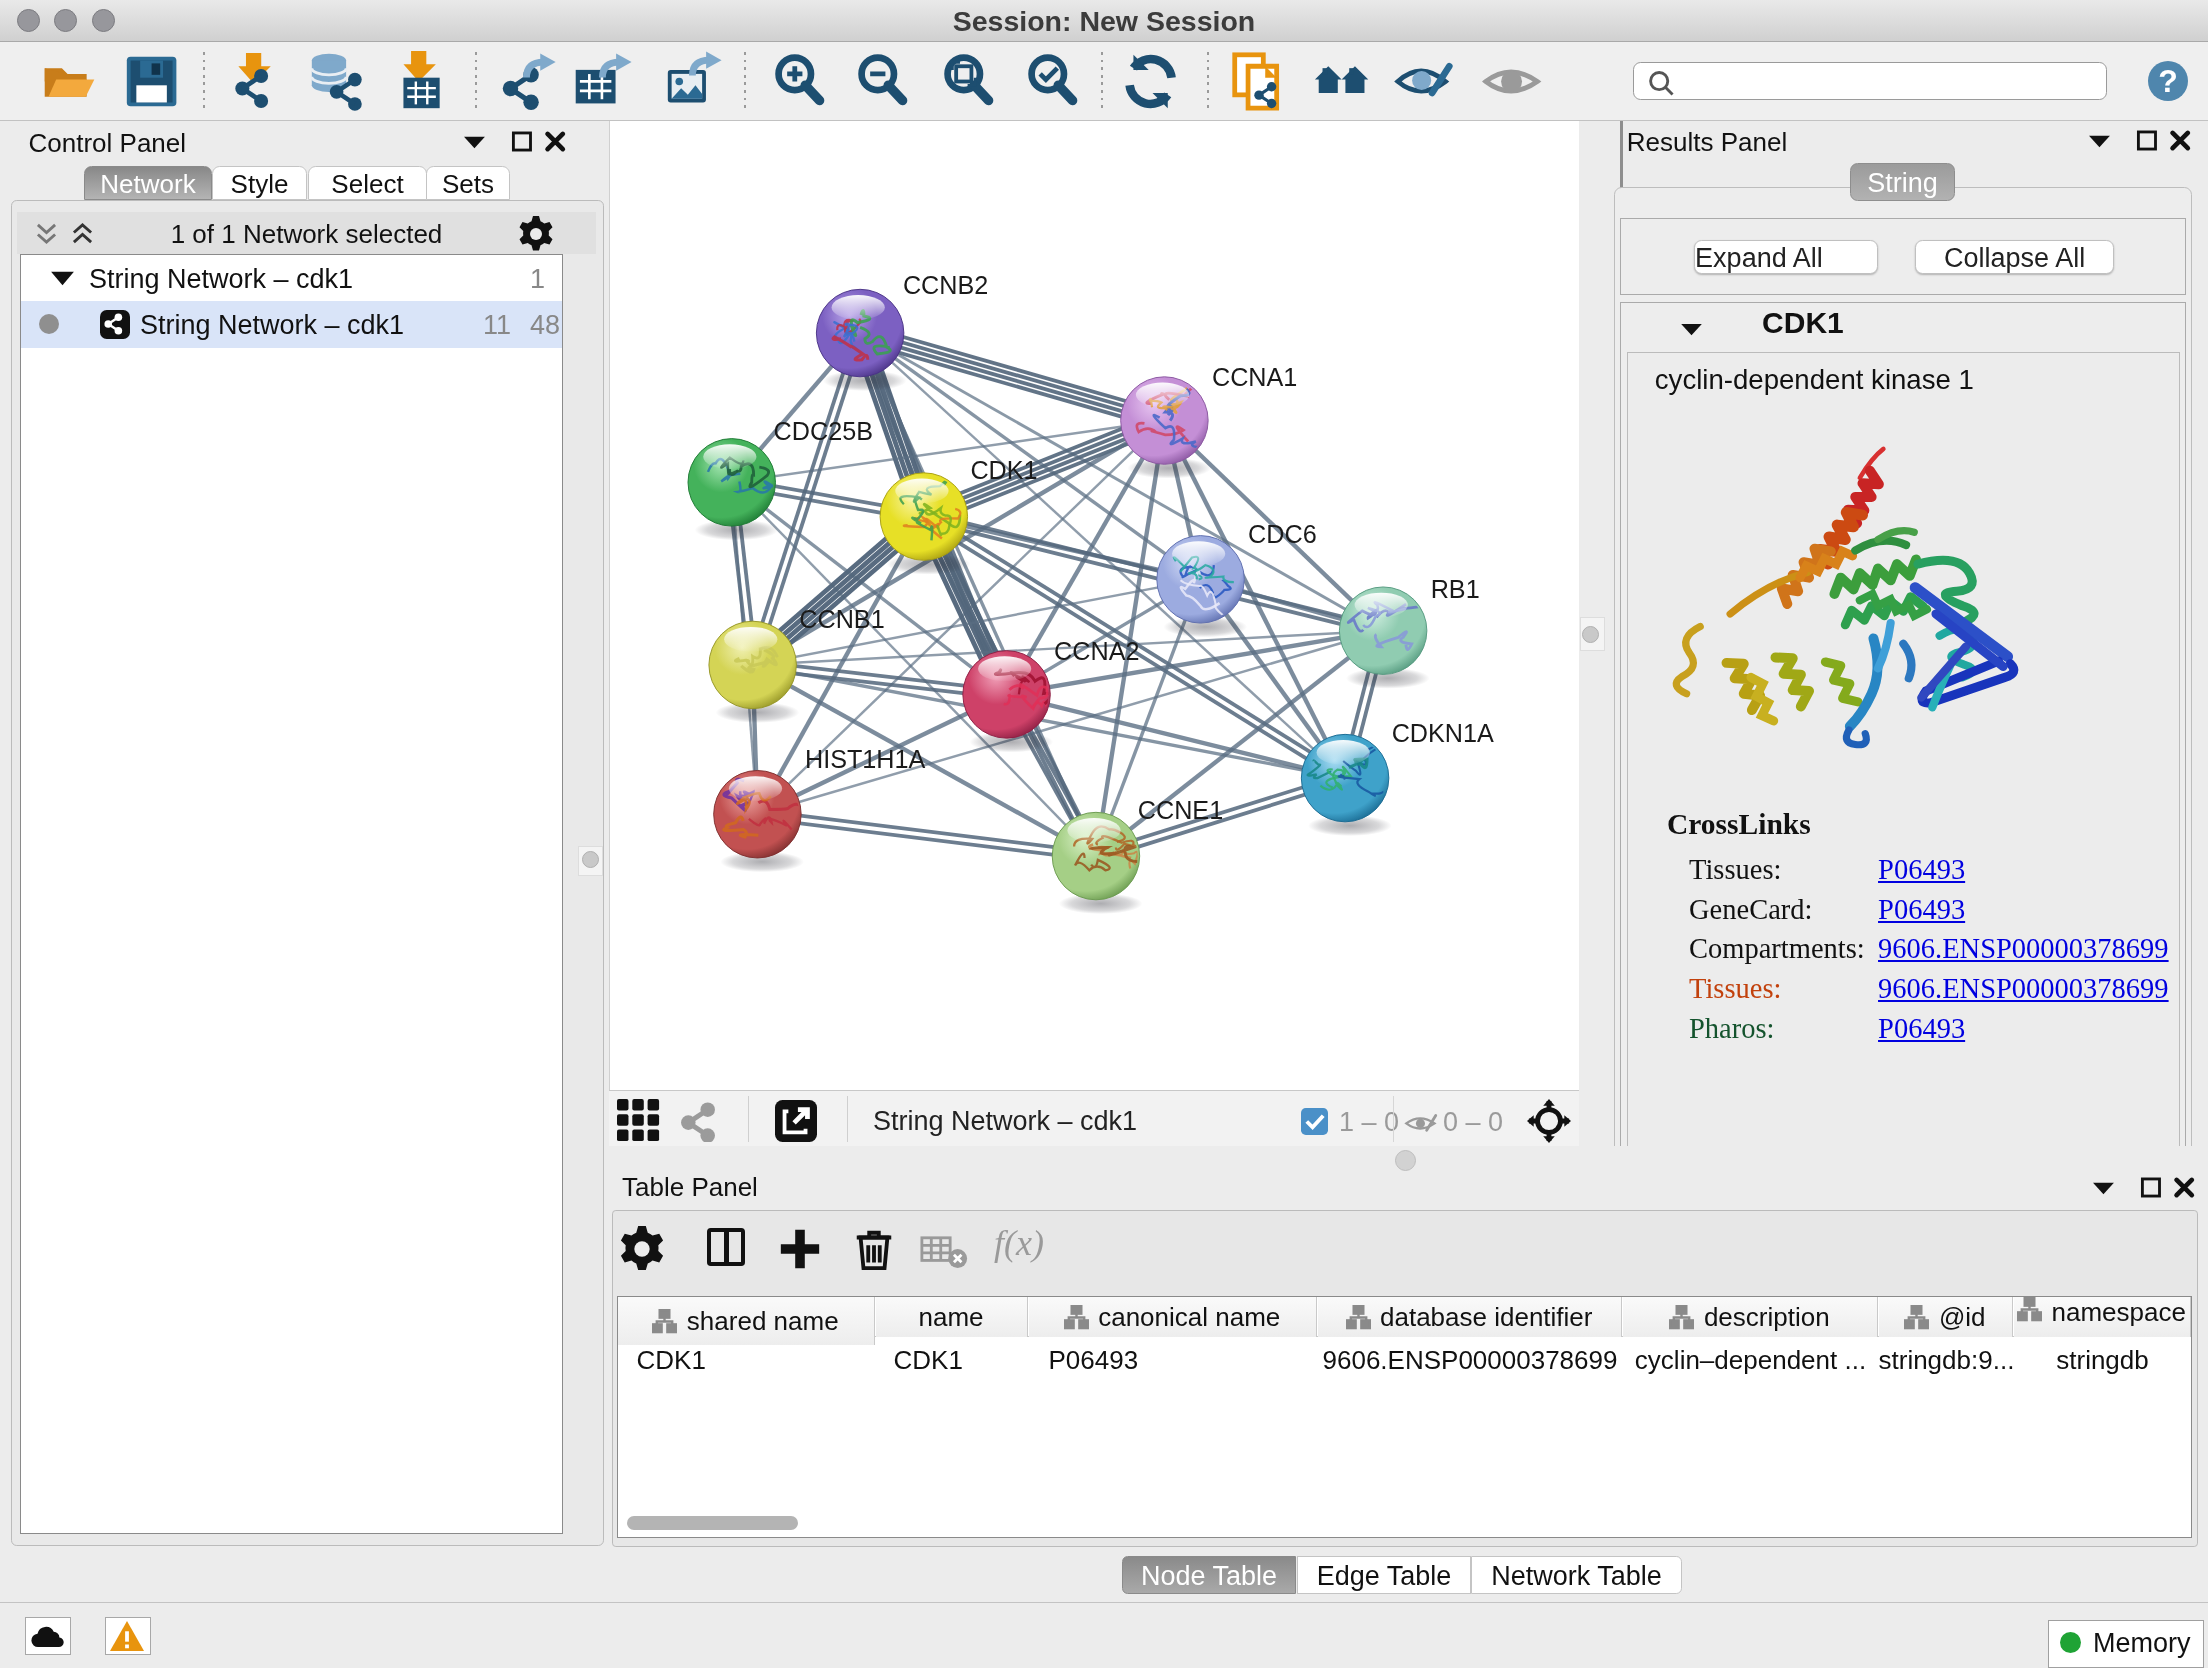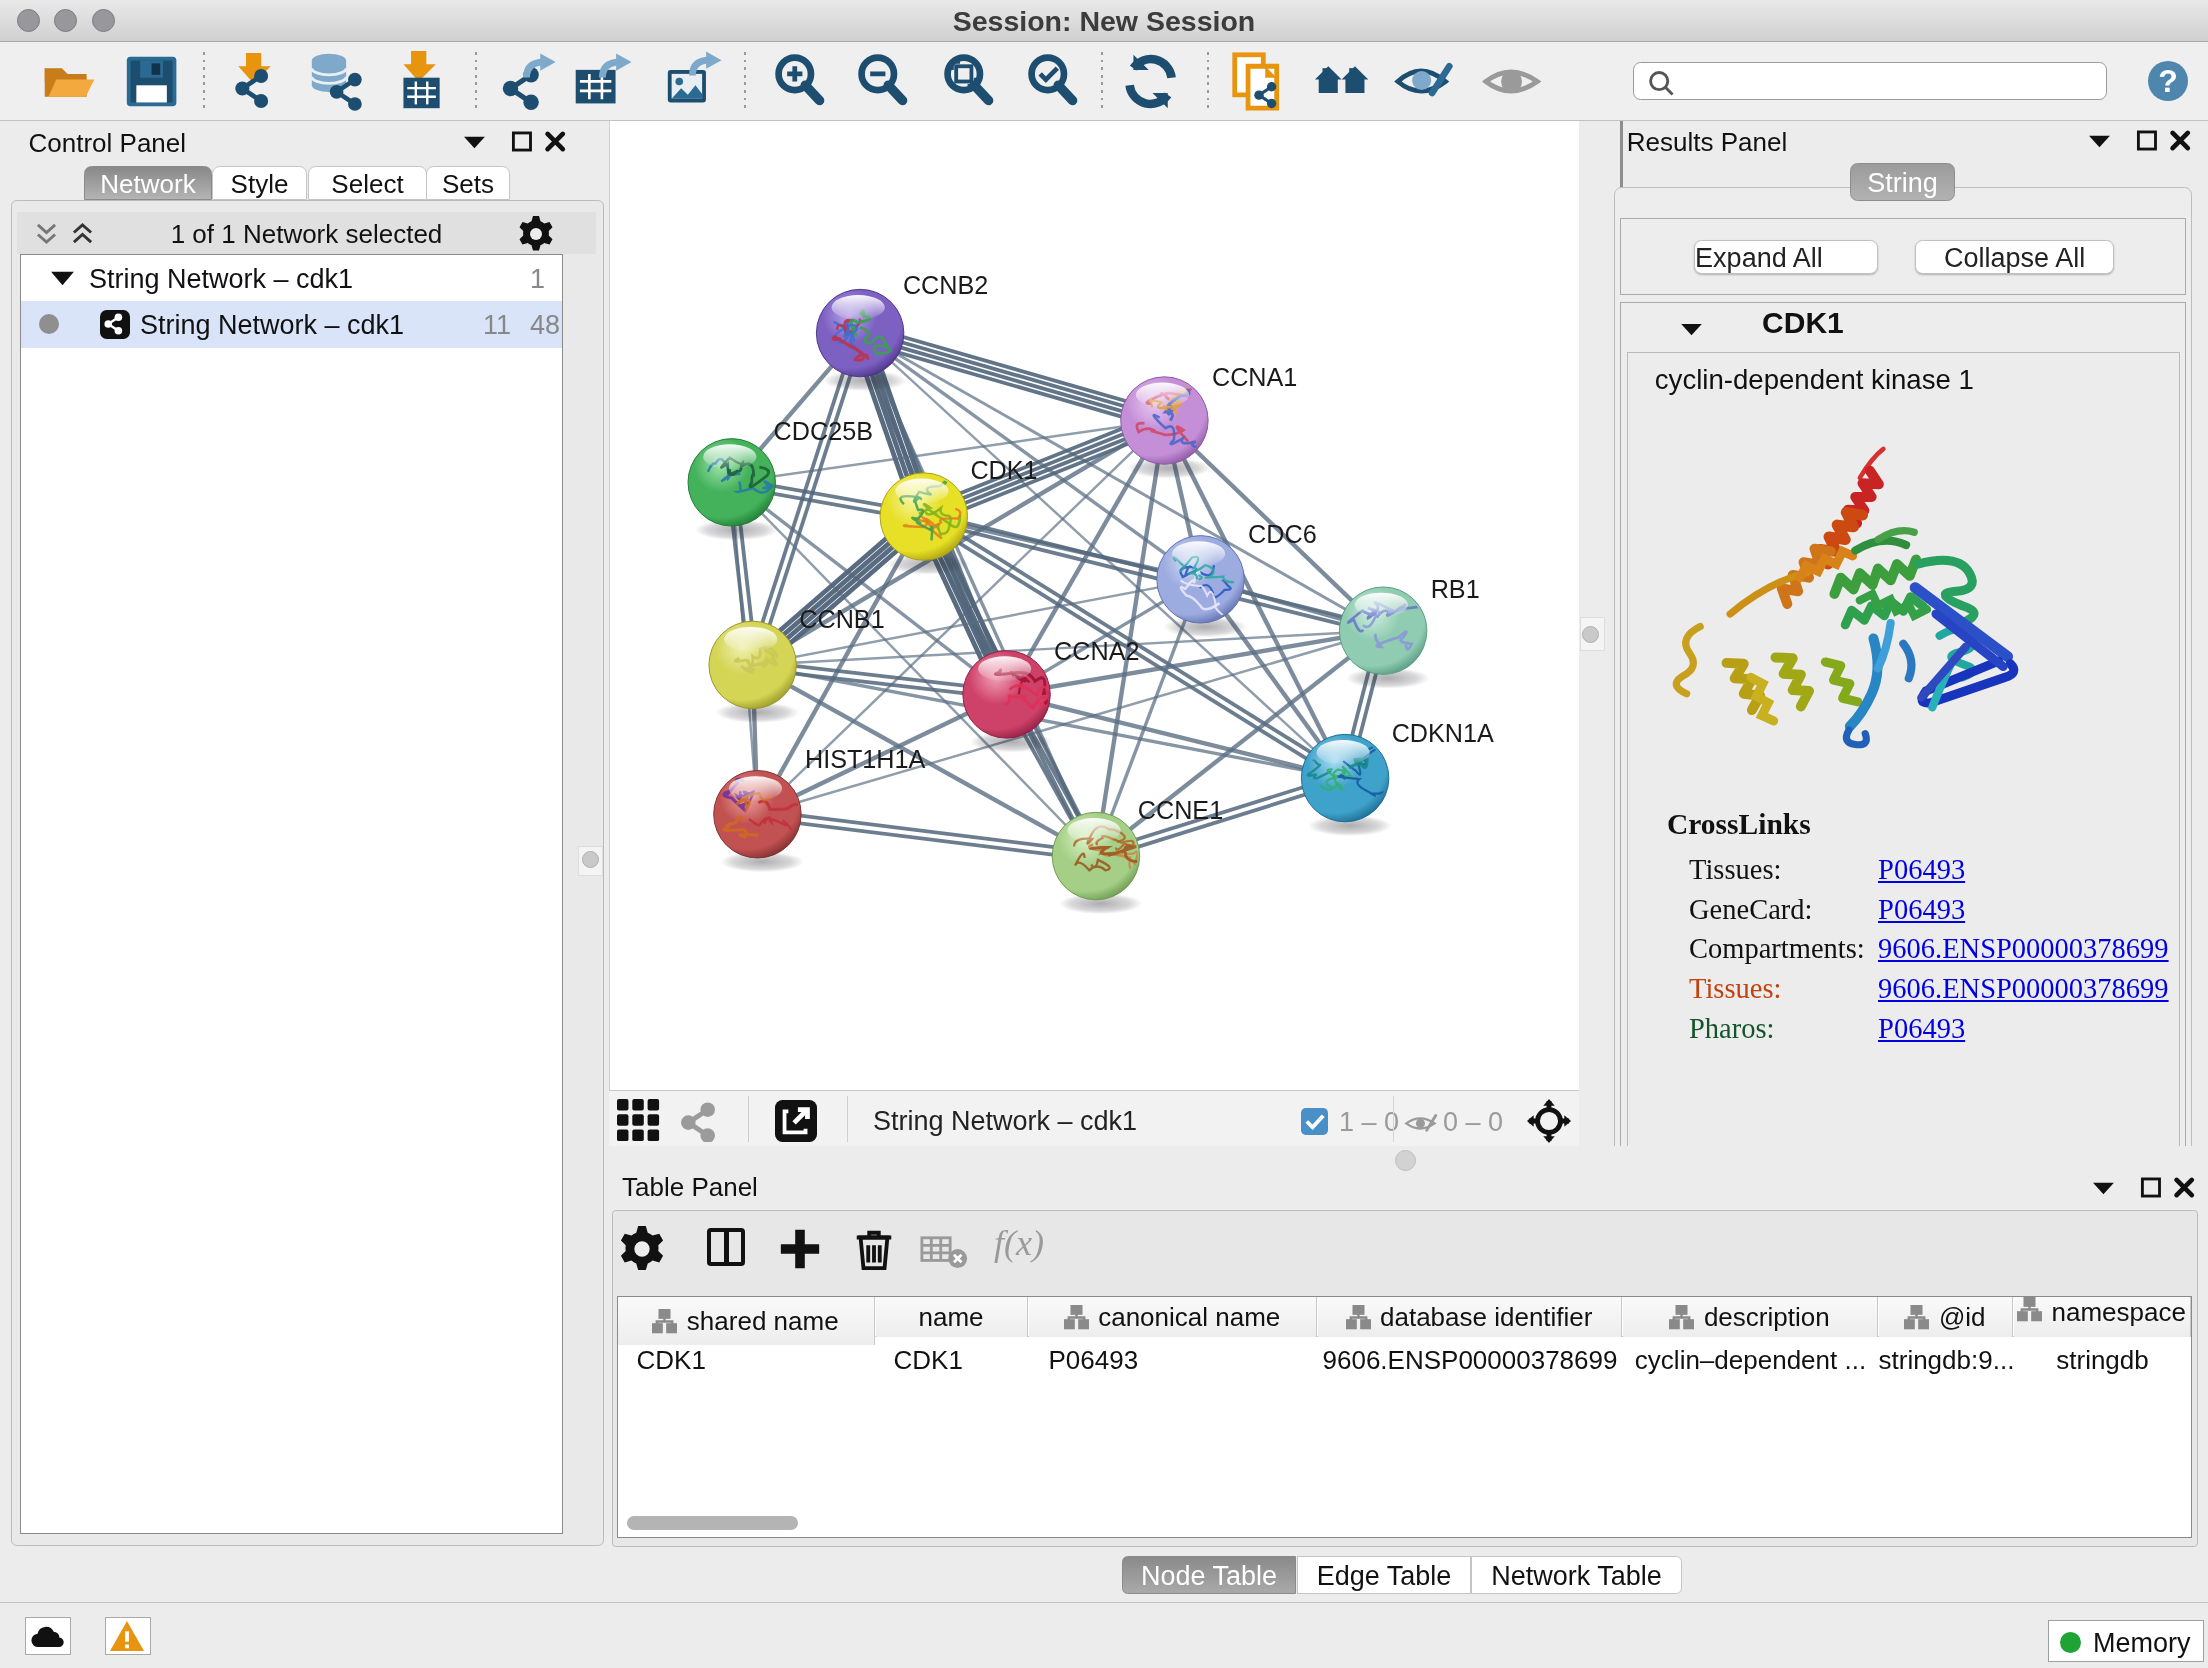--- a/index.html
+++ b/index.html
@@ -807,17 +807,17 @@
   <div style="position:absolute;left:25px;top:14.3px;width:46px;height:38px;background:#fff;border:1px solid #a8a8a8"></div>
   <svg width="38" height="27" viewBox="0 0 40 28" style="position:absolute;left:28.5px;top:21px">
     <path d="M10 24 a7 7 0 0 1 -1 -14 a9 9 0 0 1 17 -2 a6 6 0 0 1 6 6 a5 5 0 0 1 -1 10 Z" fill="#111"></path>
   </svg>
   <div style="position:absolute;left:105px;top:14.3px;width:46px;height:38px;background:#fff;border:1px solid #a8a8a8"></div>
   <svg width="38" height="34" viewBox="0 0 40 36" style="position:absolute;left:108px;top:16px">
     <path d="M20 2 L38 34 H2 Z" fill="#e8940e"></path>
     <rect x="18" y="13" width="4" height="11" fill="#fff"></rect>
       <rect x="18" y="27" width="4" height="4" fill="#fff"></rect>
   </svg>
-  <div style="position:absolute;left:2048px;top:17px;width:156px;height:42px;background:#fff;border:1px solid #a0a0a0">
+  <div style="position:absolute;left:2048px;top:17px;width:156px;height:48px;background:#fff;border:1px solid #a0a0a0">
     <div style="position:absolute;left:11.4px;top:10.5px;width:21px;height:21px;border-radius:50%;background:#1fa335"></div>
     <div style="position:absolute;left:44px;top:6.7px;font-size:27px;color:#111">Memory</div>
   </div>
 </div>
 
 </body></html>

